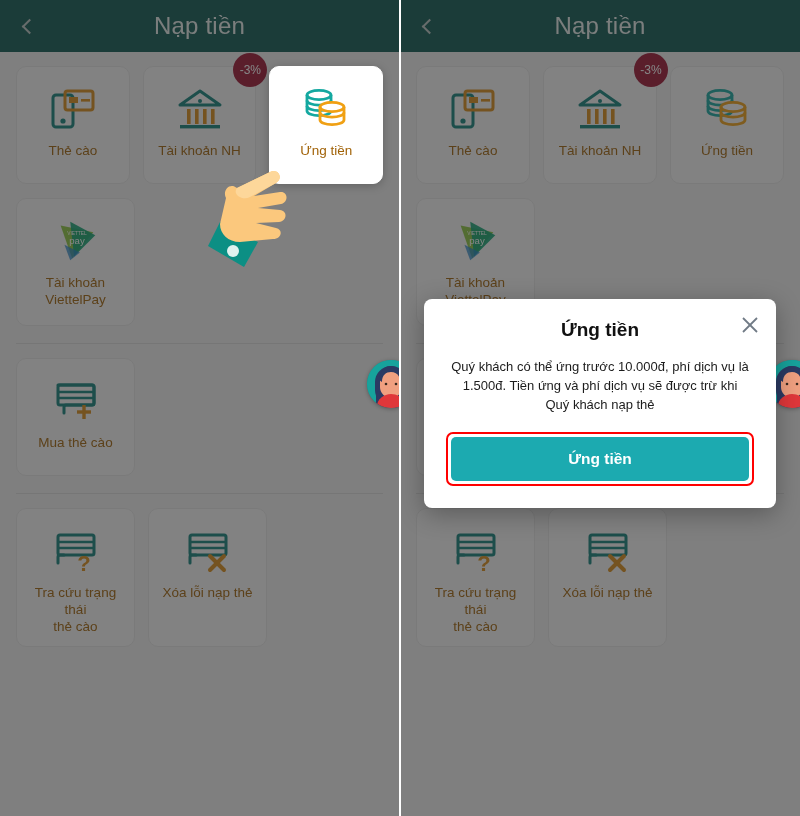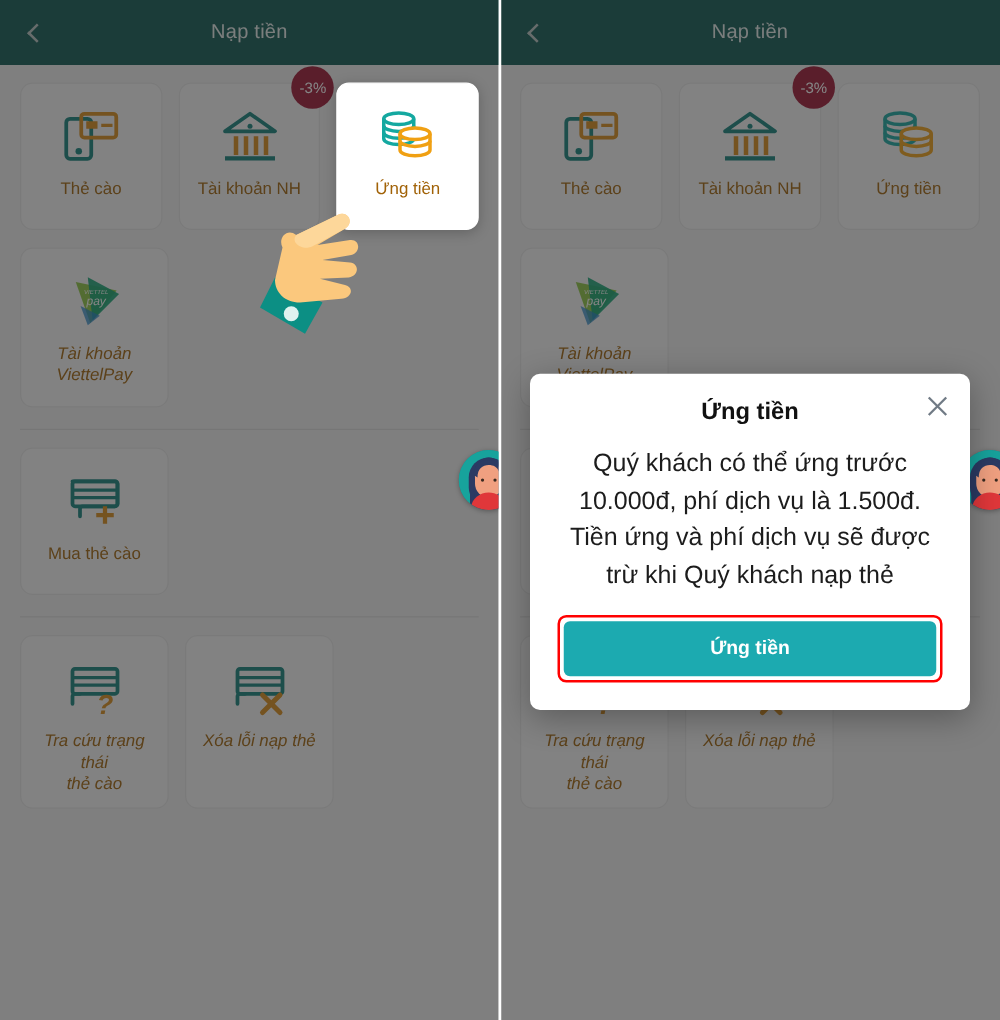--- a/index.html
+++ b/index.html
@@ -31,39 +31,39 @@
   .back-btn {
     position: absolute; left: 14px; top: 50%; transform: translateY(-50%);
     width: 26px; height: 30px; display: flex; align-items: center; justify-content: center;
   }
   .chev {
     width: 11px; height: 11px;
     border-left: 2px solid #b9c6c4; border-bottom: 2px solid #b9c6c4;
     transform: rotate(45deg); margin-left: 4px;
   }
   .header-title {
-    color: #e7eeed; font-size: 16px; letter-spacing: .2px;
+    color: #e7eeed; font-size: 24px; letter-spacing: .2px;
   }
 
   
   .body { position: relative; height: 764px; background: #f2f2f2; padding: 0 16px; }
 
   .grid-row { display: flex; gap: 13px; padding-top: 14px; }
   .card {
     width: 119px; min-height: 118px;
     background: #f7f7f7; border: 1px solid #e6e6e6; border-radius: 10px;
     display: flex; flex-direction: column; align-items: center; justify-content: flex-start;
     padding: 14px 6px 10px;
     position: relative;
   }
   .card .ico { height: 56px; display: flex; align-items: center; justify-content: center; }
   .card .lbl {
     margin-top: 6px; font-size: 13.5px; color: #a16207; text-align: center; line-height: 1.25;
   }
-  .card.tall { min-height: 128px; font-style: italic; }
+  .card.tall { min-height: 128px; }
 
   .card.highlight {
     background: #ffffff; border-color: #ffffff;
     box-shadow: 0 2px 10px rgba(0,0,0,.22);
     z-index: 45;
   }
 
   .badge {
     position: absolute; top: -14px; right: -12px;
     width: 34px; height: 34px; border-radius: 50%;
@@ -102,21 +102,21 @@
   }
   .modal-title {
     text-align: center; font-size: 19px; font-weight: bold; color: #111;
     margin-bottom: 16px;
   }
   .modal-close {
     position: absolute; right: 14px; top: 14px; width: 24px; height: 24px;
     display: flex; align-items: center; justify-content: center;
   }
   .modal-text {
-    font-size: 20px; color: #1c1c1c; line-height: 1.48; text-align: center;
+    font-size: 13px; color: #1c1c1c; line-height: 1.48; text-align: center;
     padding: 0 4px;
   }
   .modal-btn-wrap {
     margin-top: 17px; border: 2px solid #ff0000; border-radius: 7px; padding: 3px;
   }
   .modal-btn {
     display: block; width: 100%; height: 44px; border: none; border-radius: 5px;
     background: #1caab0; color: #ffffff; font-size: 15.5px; font-weight: bold;
     font-family: "Liberation Sans", sans-serif; cursor: pointer;
   }

